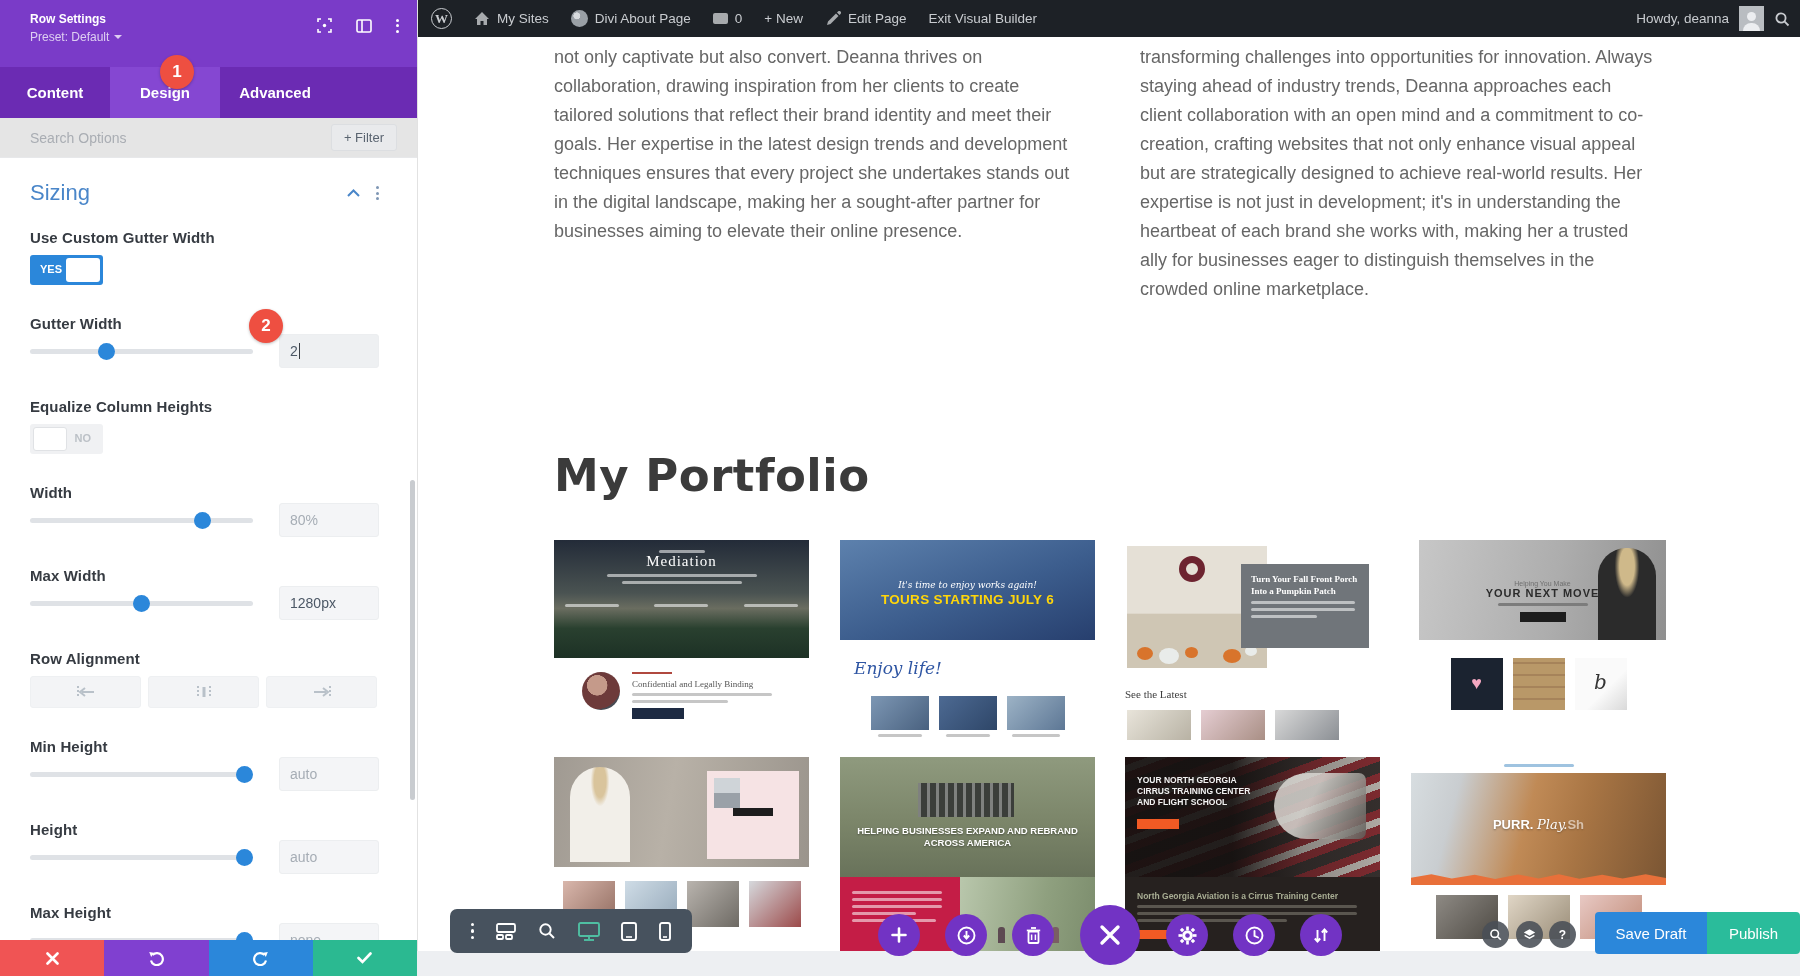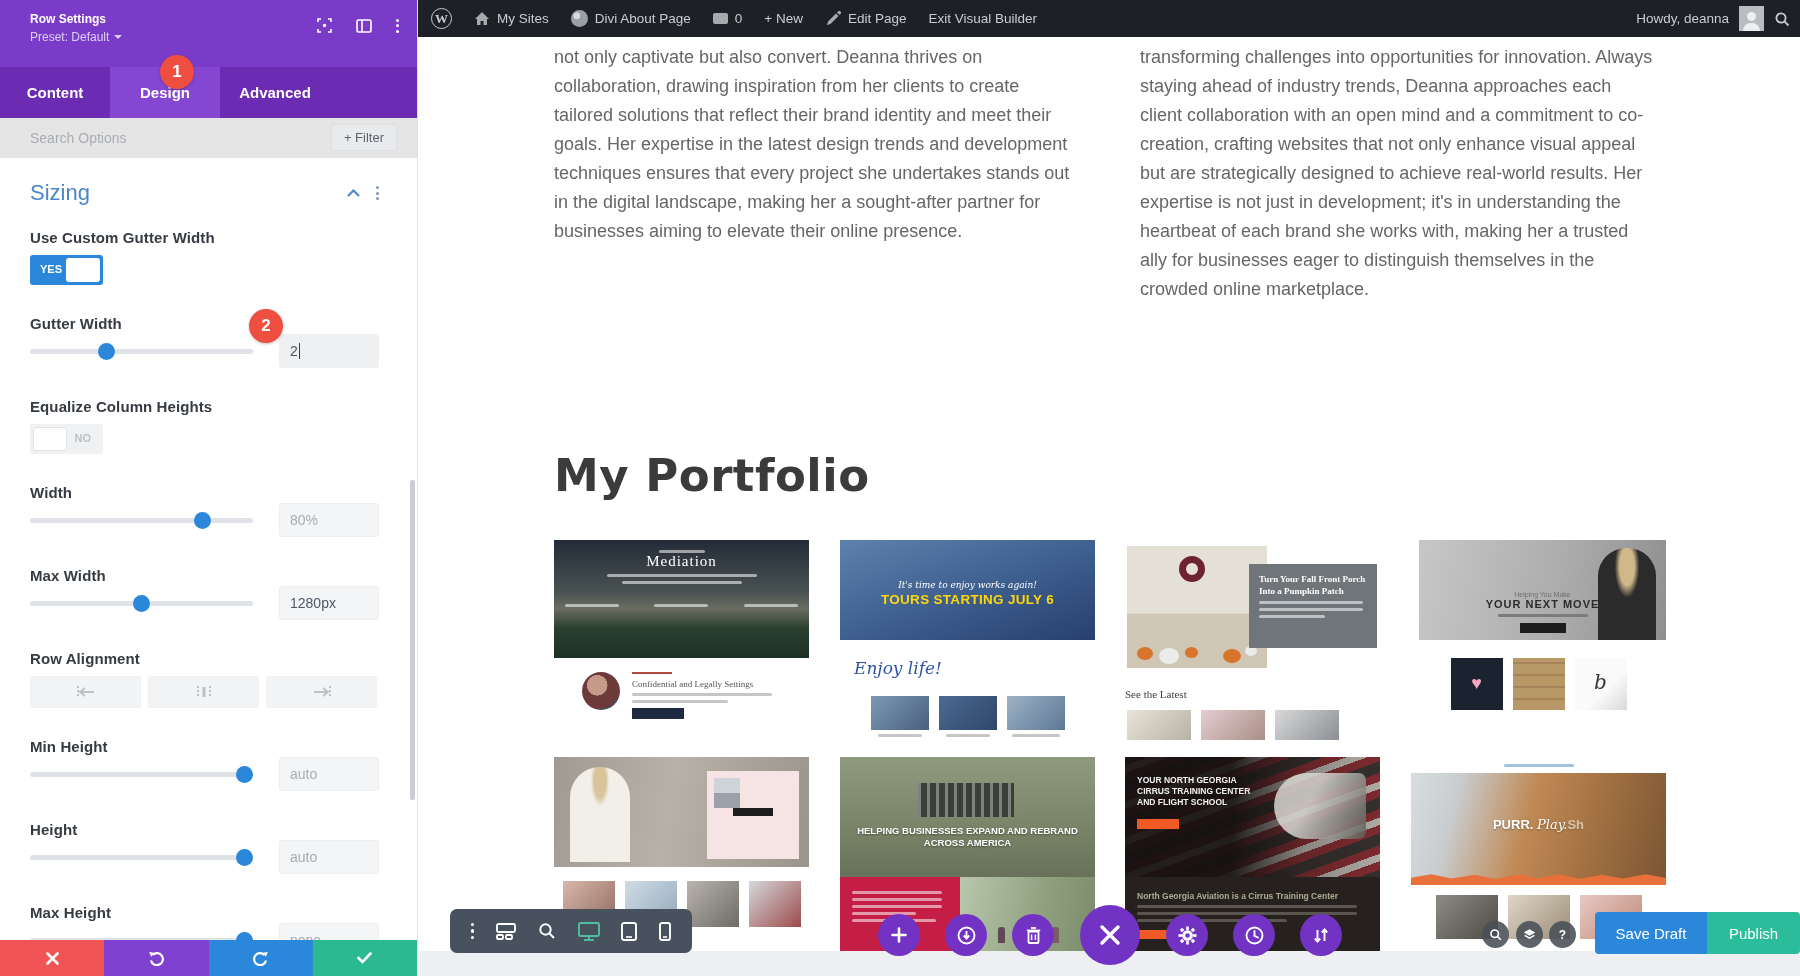--- a/index.html
+++ b/index.html
@@ -137,30 +137,30 @@
   .tour-thumb { width:58px; height:34px; background:linear-gradient(135deg,#7d97b4,#49617f); }
   .tour-thumb.t2 { background:linear-gradient(135deg,#4d6a93,#2e4668); }
   .tour-thumb.t3 { background:linear-gradient(135deg,#9db3c6,#5d7795); }
 
   
   .pk-photo { position:absolute; left:2px; top:6px; width:140px; height:122px;
     background:linear-gradient(#e5e0d6 0 55%, #cfc6b4 56% 100%); }
   .pk-wreath { position:absolute; left:52px; top:10px; width:26px; height:26px; border-radius:50%;
     border:7px solid #6d2430; }
   .pumpkin { position:absolute; border-radius:50%; background:#d8742c; }
-  .pk-card { position:absolute; left:124px; top:24px; width:128px; height:84px; background:#70757a; padding:9px 10px; }
+  .pk-card { position:absolute; left:116px; top:24px; width:128px; height:84px; background:#70757a; padding:9px 10px; }
   .pk-title { color:#fff; font-family:"Liberation Serif",serif; font-weight:bold; font-size:9px; line-height:12px; }
   .pk-latest { position:absolute; left:0; top:148px; width:170px; text-align:left;
     font-family:"Liberation Serif",serif; font-size:11px; color:#3e3e3e; }
   .pk-thumbs { position:absolute; left:2px; top:170px; }
   .pk-t { width:64px; height:30px; }
 
   
   .nm-hero { height:100px; background:linear-gradient(100deg,#c7c7c7 0%, #adadad 55%, #8f8f8f 100%);
-    position:relative; text-align:center; padding-top:51px;margin-left:8px; }
+    position:relative; text-align:center; padding-top:40px;margin-left:8px; }
   .nm-fig { position:absolute; right:10px; top:8px; width:58px; height:92px;
     background:radial-gradient(ellipse at 50% 20%, #cfb98a 0 18%, #2b2b2b 30% 100%); border-radius:28px 28px 0 0; }
   .nm-pre { font-size:7px; color:#6f6f6f; }
   .nm-title { font-size:11px; font-weight:bold; color:#2b2b2b; letter-spacing:1px; }
   .nm-btn { width:46px; height:10px; background:#1d1d1d; margin:6px auto 0; }
   .nm-squares { margin-top:18px; }
   .nm-sq { width:52px; height:52px; }
   .nm-heart { background:#1b2330; color:#f3a7c0; font-size:18px; text-align:center; line-height:50px; }
   .nm-tiles { background:repeating-linear-gradient(0deg,#b99868 0 10px,#a6835a 10px 12px),
     repeating-linear-gradient(90deg,transparent 0 10px, rgba(0,0,0,.15) 10px 12px); background-color:#b99868; }
@@ -500,21 +500,21 @@
         <div style="display:flex; gap:14px; justify-content:center; margin-top:16px;">
           <span class="bl w" style="width:54px;"></span>
             <span class="bl w" style="width:54px;"></span>
             <span class="bl w" style="width:54px;"></span>
         </div>
       </div>
       <div class="med-white">
         <div class="med-portrait"></div>
         <div style="flex:1;">
           <div class="redbar"></div>
-          <div class="med-sub">Confidential and Legally Settings</div>
+          <div class="med-sub">Confidential and Legally Binding</div>
           <div class="bl" style="width:140px;margin-left:0;"></div>
           <div class="bl" style="width:96px;margin-left:0;"></div>
           <div class="navy-btn"></div>
         </div>
       </div>
     </div>
 
     <div class="pitem r1 c2">
       <div class="tour-hero">
         <div class="tour-script">It's time to enjoy works again!</div>

